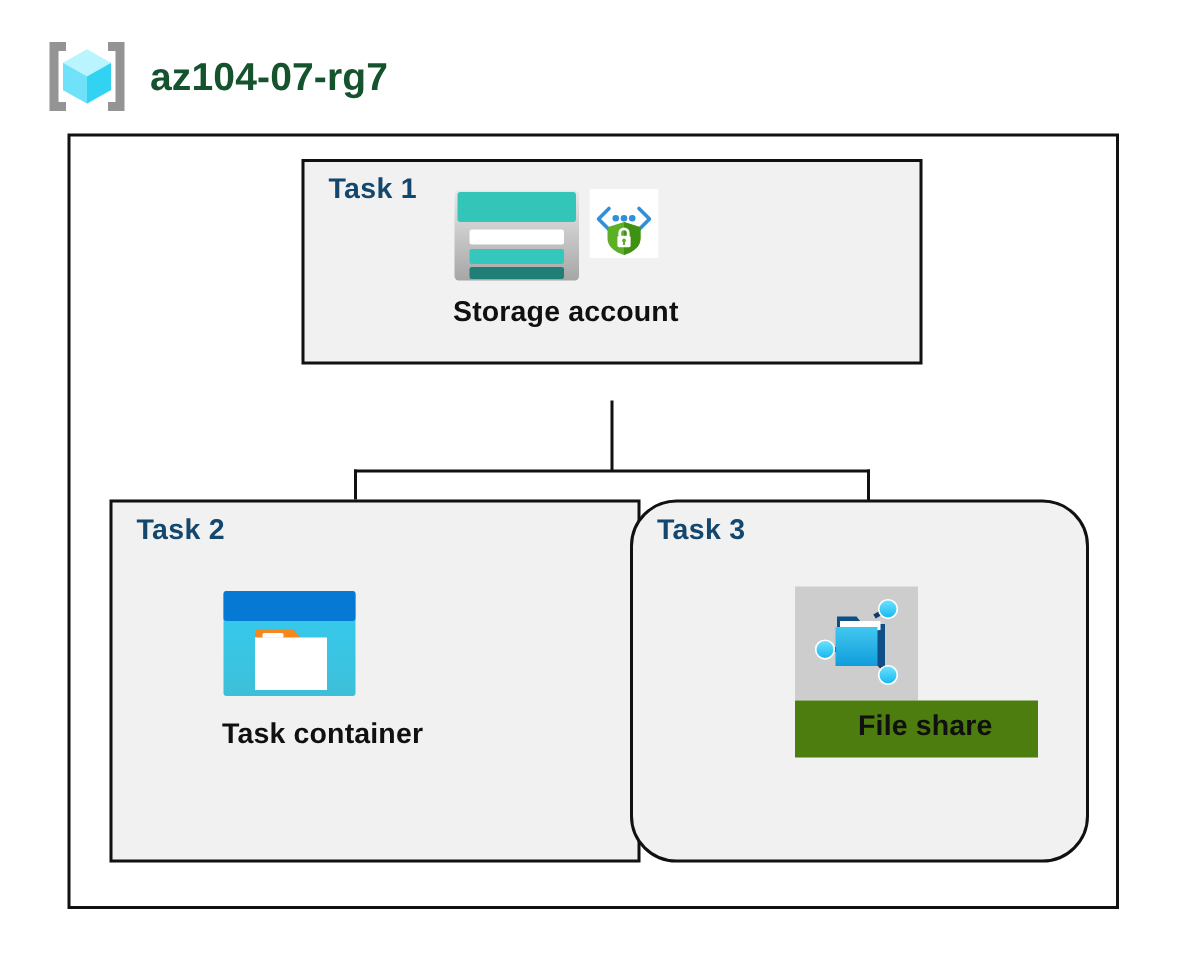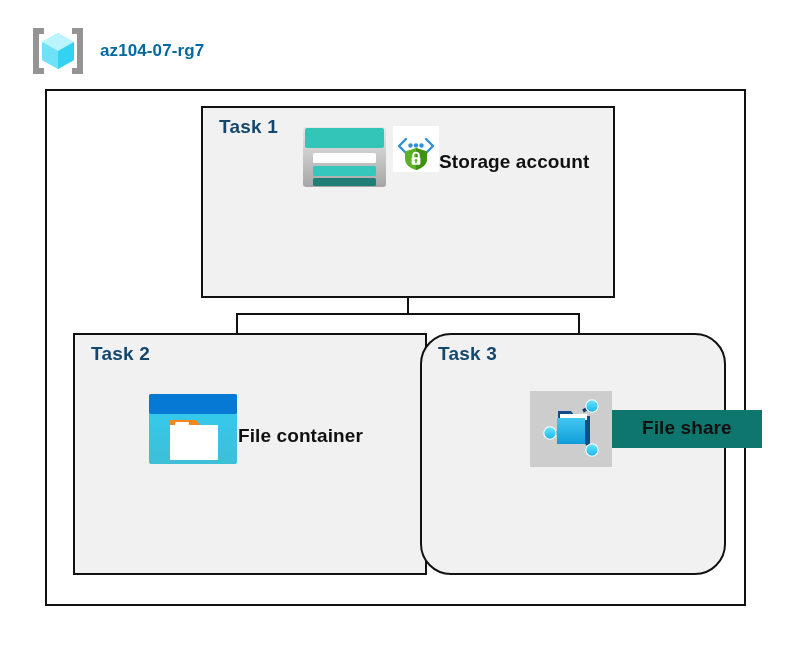--- a/index.html
+++ b/index.html
@@ -19,23 +19,23 @@
   #rg-header {
     position: absolute;
     left: 30px;
     top: 26px;
     display: flex;
     align-items: center;
     gap: 14px;
   }
   #rg-icon { width: 56px; height: 50px; display: block; }
   #rg-title {
-    font-size: 17px;
+    font-size: 26px;
     font-weight: bold;
-    color: #0369a1;
+    color: #14532d;
     letter-spacing: 0.1px;
     white-space: nowrap;
   }
 
   
   #rg-container {
     position: absolute;
     left: 45px;
     top: 89px;
     width: 701px;
@@ -45,41 +45,41 @@
     background: #ffffff;
   }
 
   
   .task-box {
     position: absolute;
     background: #f1f1f1;
     border: 2px solid #111111;
     box-sizing: border-box;
   }
-  #task1-box { left: 154px; top: 15px;  width: 414px; height: 192px; }
+  #task1-box { left: 154px; top: 15px;  width: 414px; height: 137px; }
   #task2-box { left: 26px;  top: 242px; width: 354px; height: 242px; }
   #task3-box { left: 373px; top: 242px; width: 306px; height: 242px; border-radius: 31px; }
 
   .task-label {
     position: absolute;
     left: 16px;
     top: 8px;
     font-size: 19px;
     font-weight: bold;
     color: #14476e;
     letter-spacing: 0.2px;
     white-space: nowrap;
   }
 
   
   .node {
     position: absolute;
     display: flex;
-    flex-direction: row;
-    align-items: center;
+    flex-direction: column;
+    align-items: flex-start;
   }
   .node-caption {
     font-size: 19px;
     font-weight: bold;
     color: #101010;
     white-space: nowrap;
     letter-spacing: 0.1px;
   }
 
   
@@ -99,22 +99,22 @@
 
   
   #fileshare-node { left: 108px; top: 56px; width: 178px; }
   #fileshare-icon-hl {
     background: #cdcdcd;
     padding: 4px 8px 6px 8px;
     display: flex;
     justify-content: center;
   }
   #fileshare-caption {
-    background: #0f766e;
-    padding: 7px 30px 9px 30px;
+    background: #4d7c0f;
+    padding: 7px 30px 9px 42px;
     margin-top: 0px;
   }
 
   
   .conn {
     position: absolute;
     background: #111111;
   }
   .conn-v { width: 2px; }
   .conn-h { height: 2px; }
@@ -210,21 +210,21 @@
           </defs>
           <rect x="1" y="1" width="88" height="70" rx="2" fill="url(#blobBody)"></rect>
           <rect x="1" y="1" width="88" height="20" rx="2" fill="#0579d3"></rect>
 
           <path d="M22 27 L48 27 L53 33 L22 33 Z" fill="#f6871f"></path>
           <rect x="27" y="29" width="14" height="3.2" rx="1" fill="#ffffff"></rect>
 
           <rect x="22" y="32" width="48" height="35" fill="#ffffff"></rect>
         </svg>
       </span>
-      <div class="node-caption" id="blob-caption">File container</div>
+      <div class="node-caption" id="blob-caption">Task container</div>
     </div>
   </div>
 
   <div class="task-box" id="task3-box">
     <div class="task-label">Task 3</div>
 
     <div class="node" id="fileshare-node">
       <div id="fileshare-icon-hl">
         <span>
           <svg width="66" height="66" viewBox="0 0 66 66" xmlns="http://www.w3.org/2000/svg">

